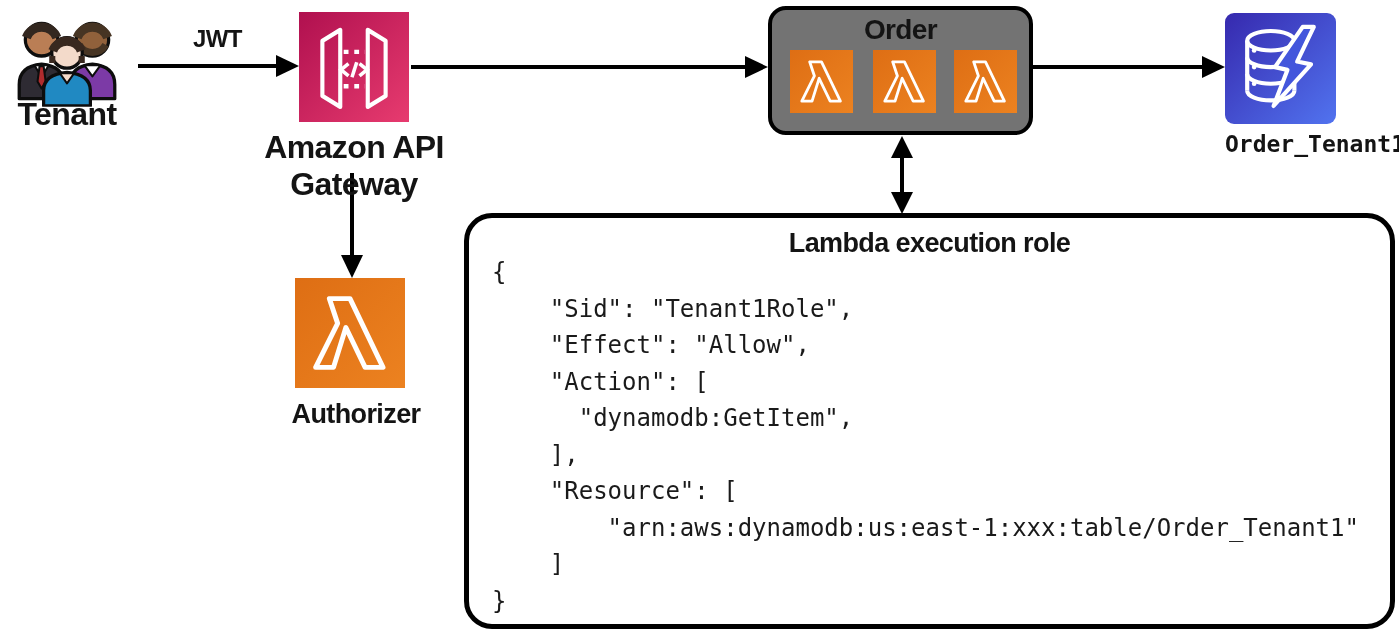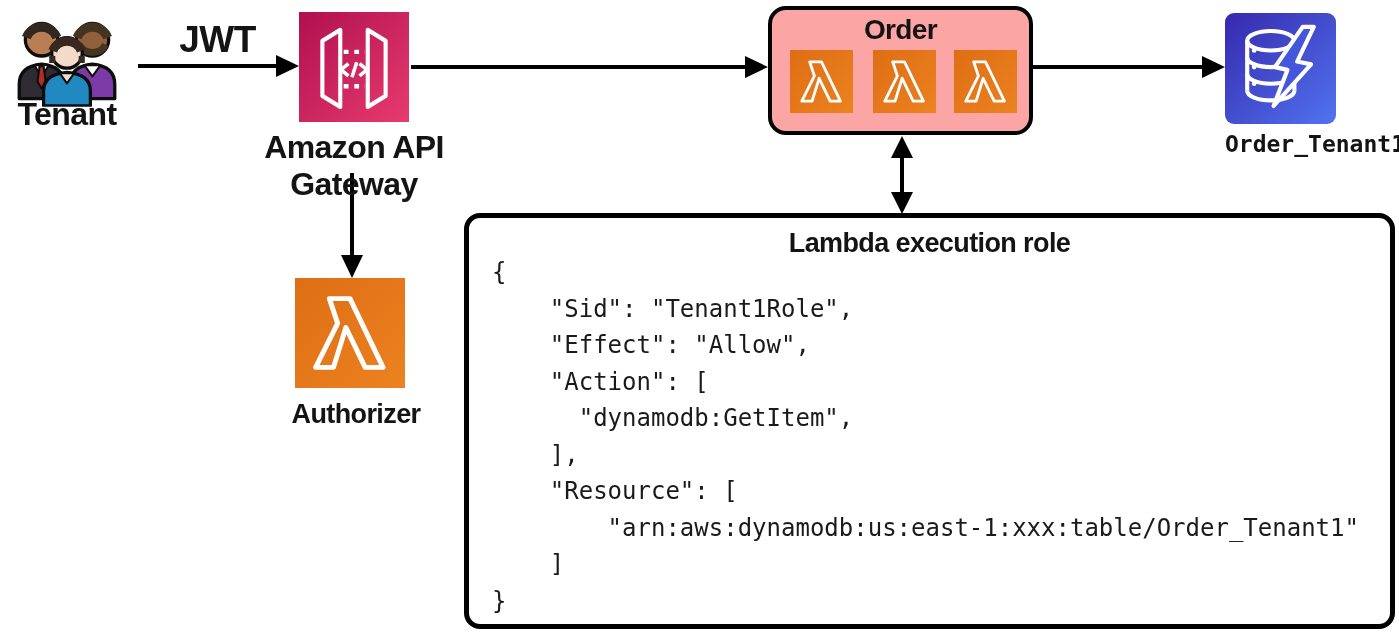--- a/index.html
+++ b/index.html
@@ -6,22 +6,22 @@
   .canvas{position:relative;width:1399px;height:632px;background:#ffffff;
           font-family:"Liberation Sans",sans-serif;overflow:hidden;color:#111;}
   .abs{position:absolute;}
   .label{font-weight:bold;text-align:center;letter-spacing:-0.6px;color:#141414;}
   .mono{font-family:"DejaVu Sans Mono",monospace;letter-spacing:0;}
   .tile{display:flex;align-items:center;justify-content:center;}
   .tile svg{width:100%;height:100%;display:block;}
   .apigw-bg{background:linear-gradient(135deg,#B0104F 0%,#E73B6F 100%);}
   .lambda-bg{background:linear-gradient(135deg,#DE6E14 0%,#EC8220 100%);}
   .ddb-bg{background:linear-gradient(135deg,#3629AE 0%,#5173EF 100%);border-radius:9px;}
-  .order-box{background:#fca5a5;border:4px solid #000;border-radius:18px;box-sizing:border-box;}
-  .role-box{background:#fff;border:5px solid #000;border-radius:16px;box-sizing:border-box;}
+  .order-box{background:#737373;border:4px solid #000;border-radius:18px;box-sizing:border-box;}
+  .role-box{background:#fff;border:5px solid #000;border-radius:28px;box-sizing:border-box;}
   .code{font-family:"DejaVu Sans Mono",monospace;font-size:24px;line-height:36.5px;
         margin:0;color:#1a1a1a;white-space:pre;}
   .arrow-layer{position:absolute;left:0;top:0;pointer-events:none;}
 </style>
 </head>
 <body>
 
 <div class="canvas">
 
   <svg style="position:absolute;width:0;height:0" aria-hidden="true">
@@ -86,21 +86,21 @@
     </g>
   </svg>
 
   <div class="abs tile" style="left:6px;top:5px;width:122px;height:102px">
     <svg viewBox="0 0 120 100">
         <use href="#sym-tenant"></use>
       </svg>
   </div>
   <div class="abs label" style="left:0;top:96px;width:134px;font-size:32px">Tenant</div>
 
-  <div class="abs label" style="left:175px;top:19px;width:85px;font-size:37px">JWT</div>
+  <div class="abs label" style="left:175px;top:25px;width:85px;font-size:24px">JWT</div>
 
   <div class="abs tile apigw-bg" style="left:299px;top:12px;width:110px;height:110px">
     <svg viewBox="0 0 80 80">
         <use href="#sym-apigw"></use>
       </svg>
   </div>
   <div class="abs label" style="left:228px;top:129px;width:252px;font-size:32px">Amazon API Gateway</div>
 
   <div class="abs order-box" style="left:768px;top:6px;width:265px;height:129px">
     <div class="abs label" style="left:0;top:4px;width:257px;font-size:28px">Order</div>

